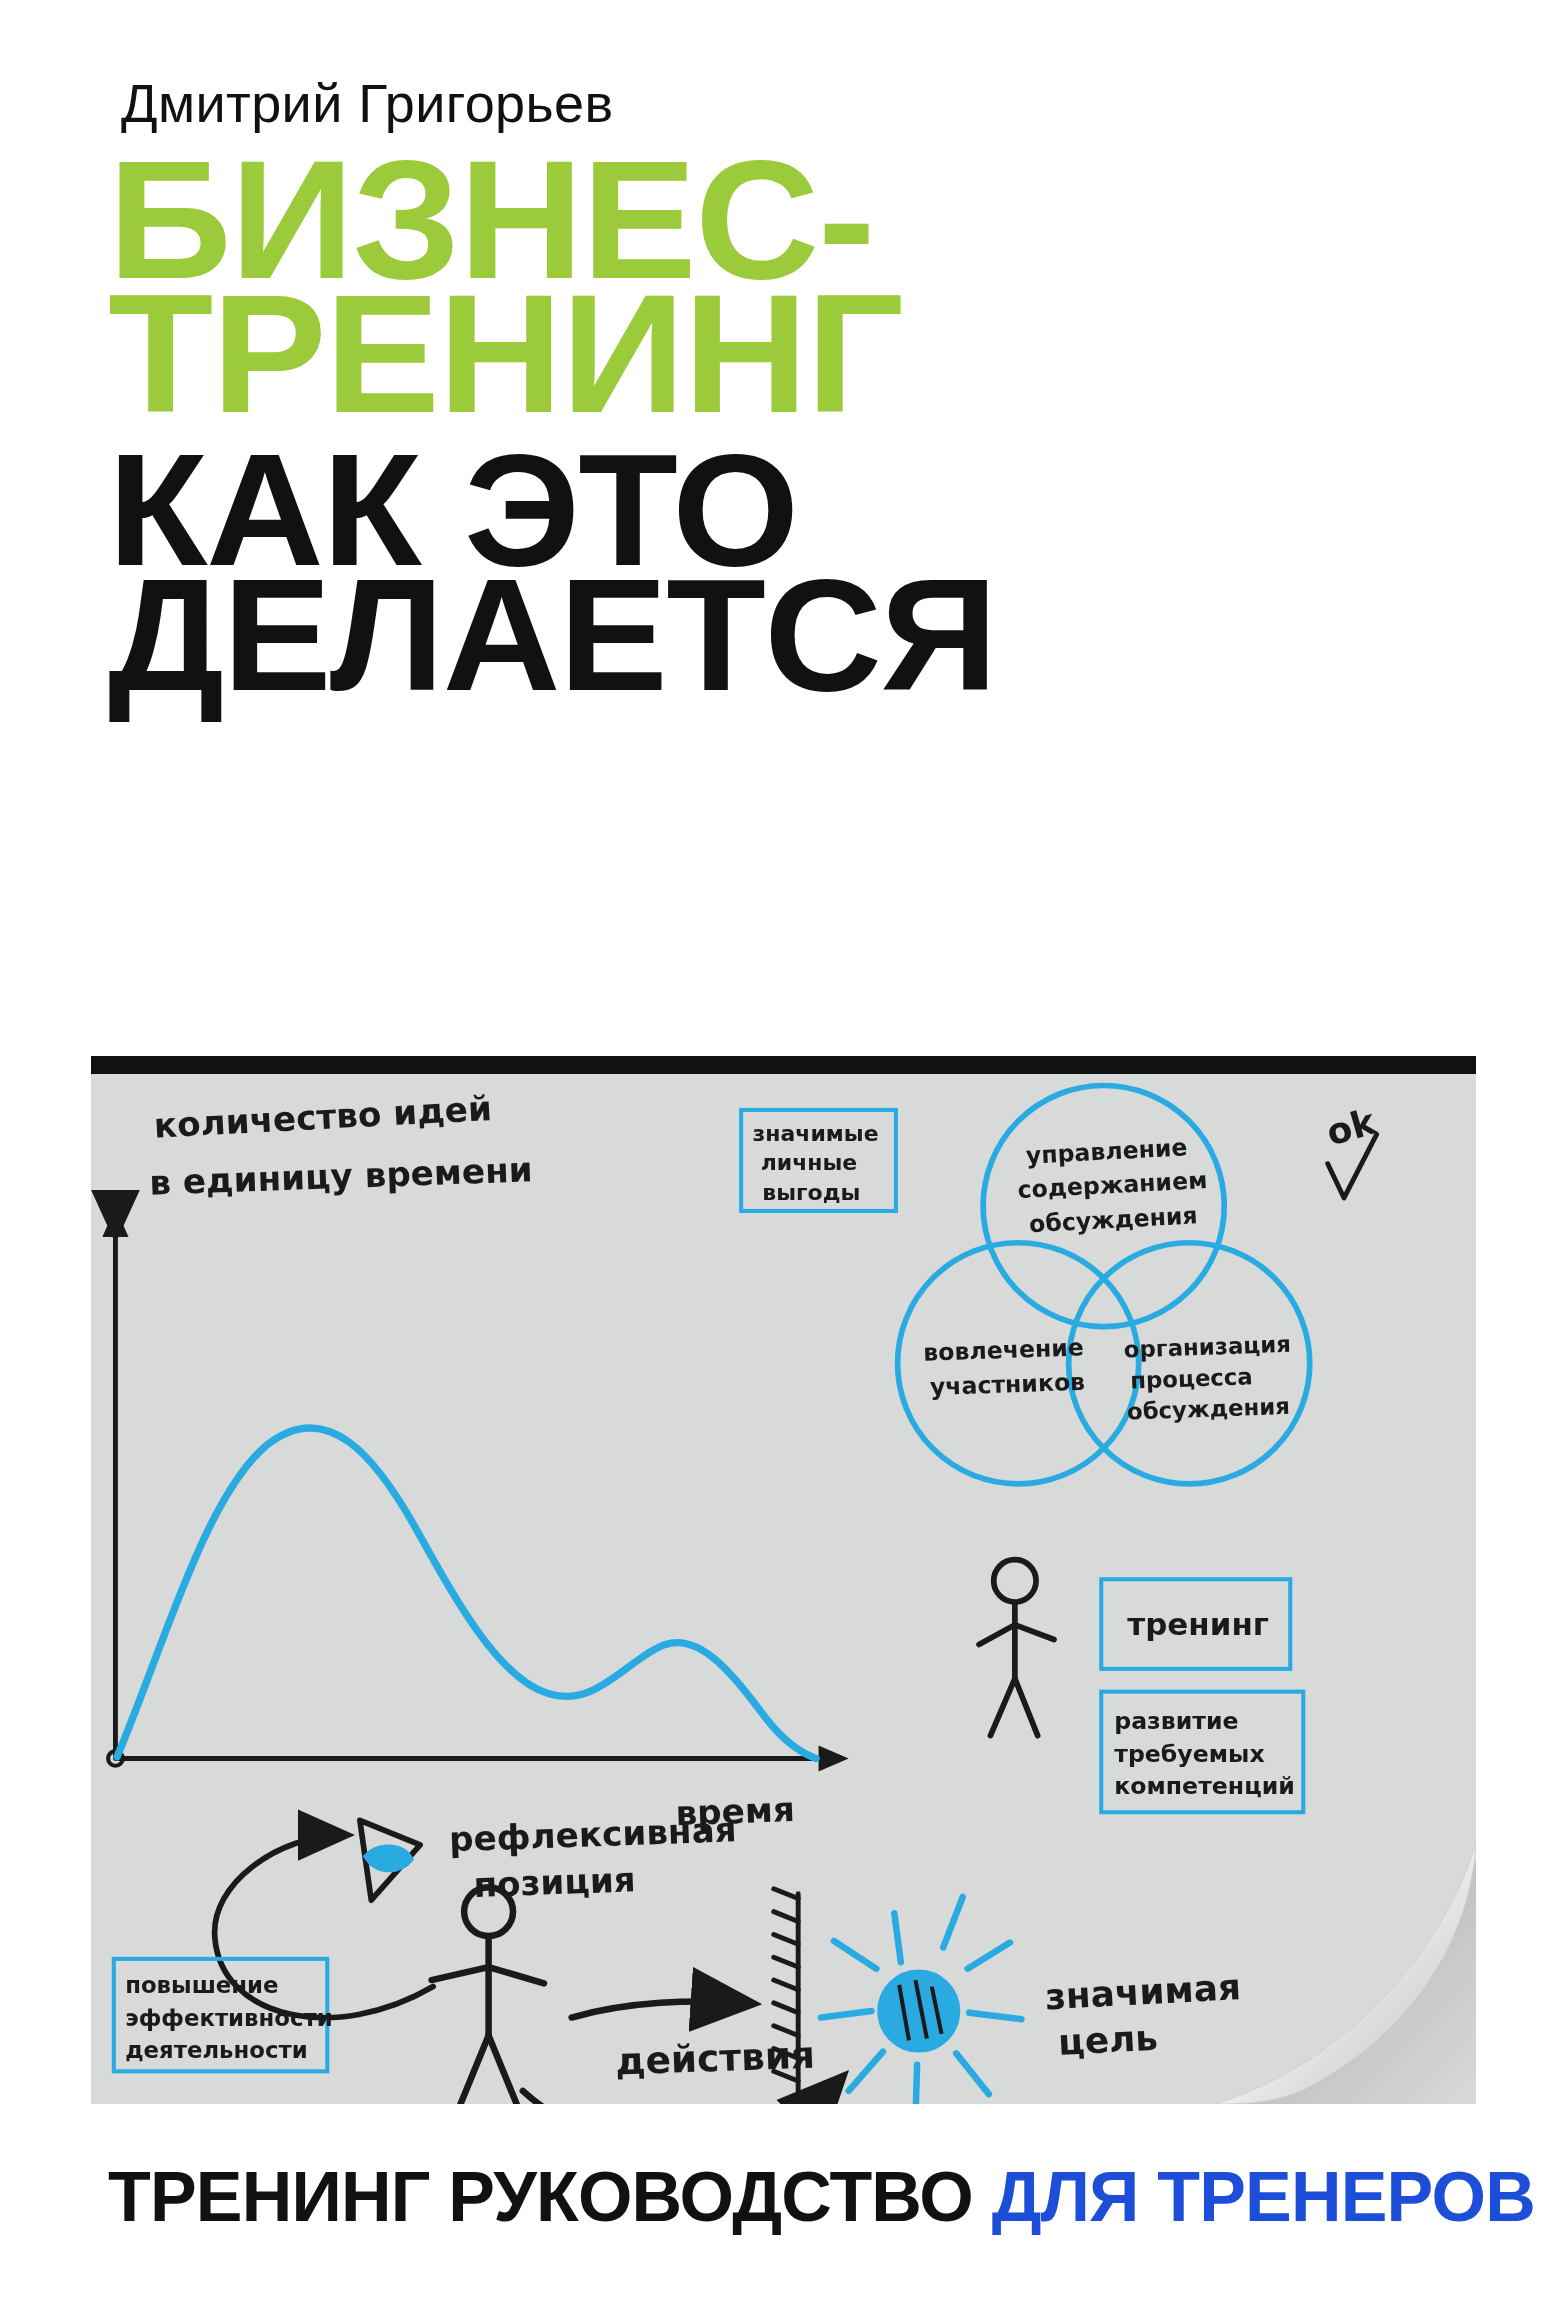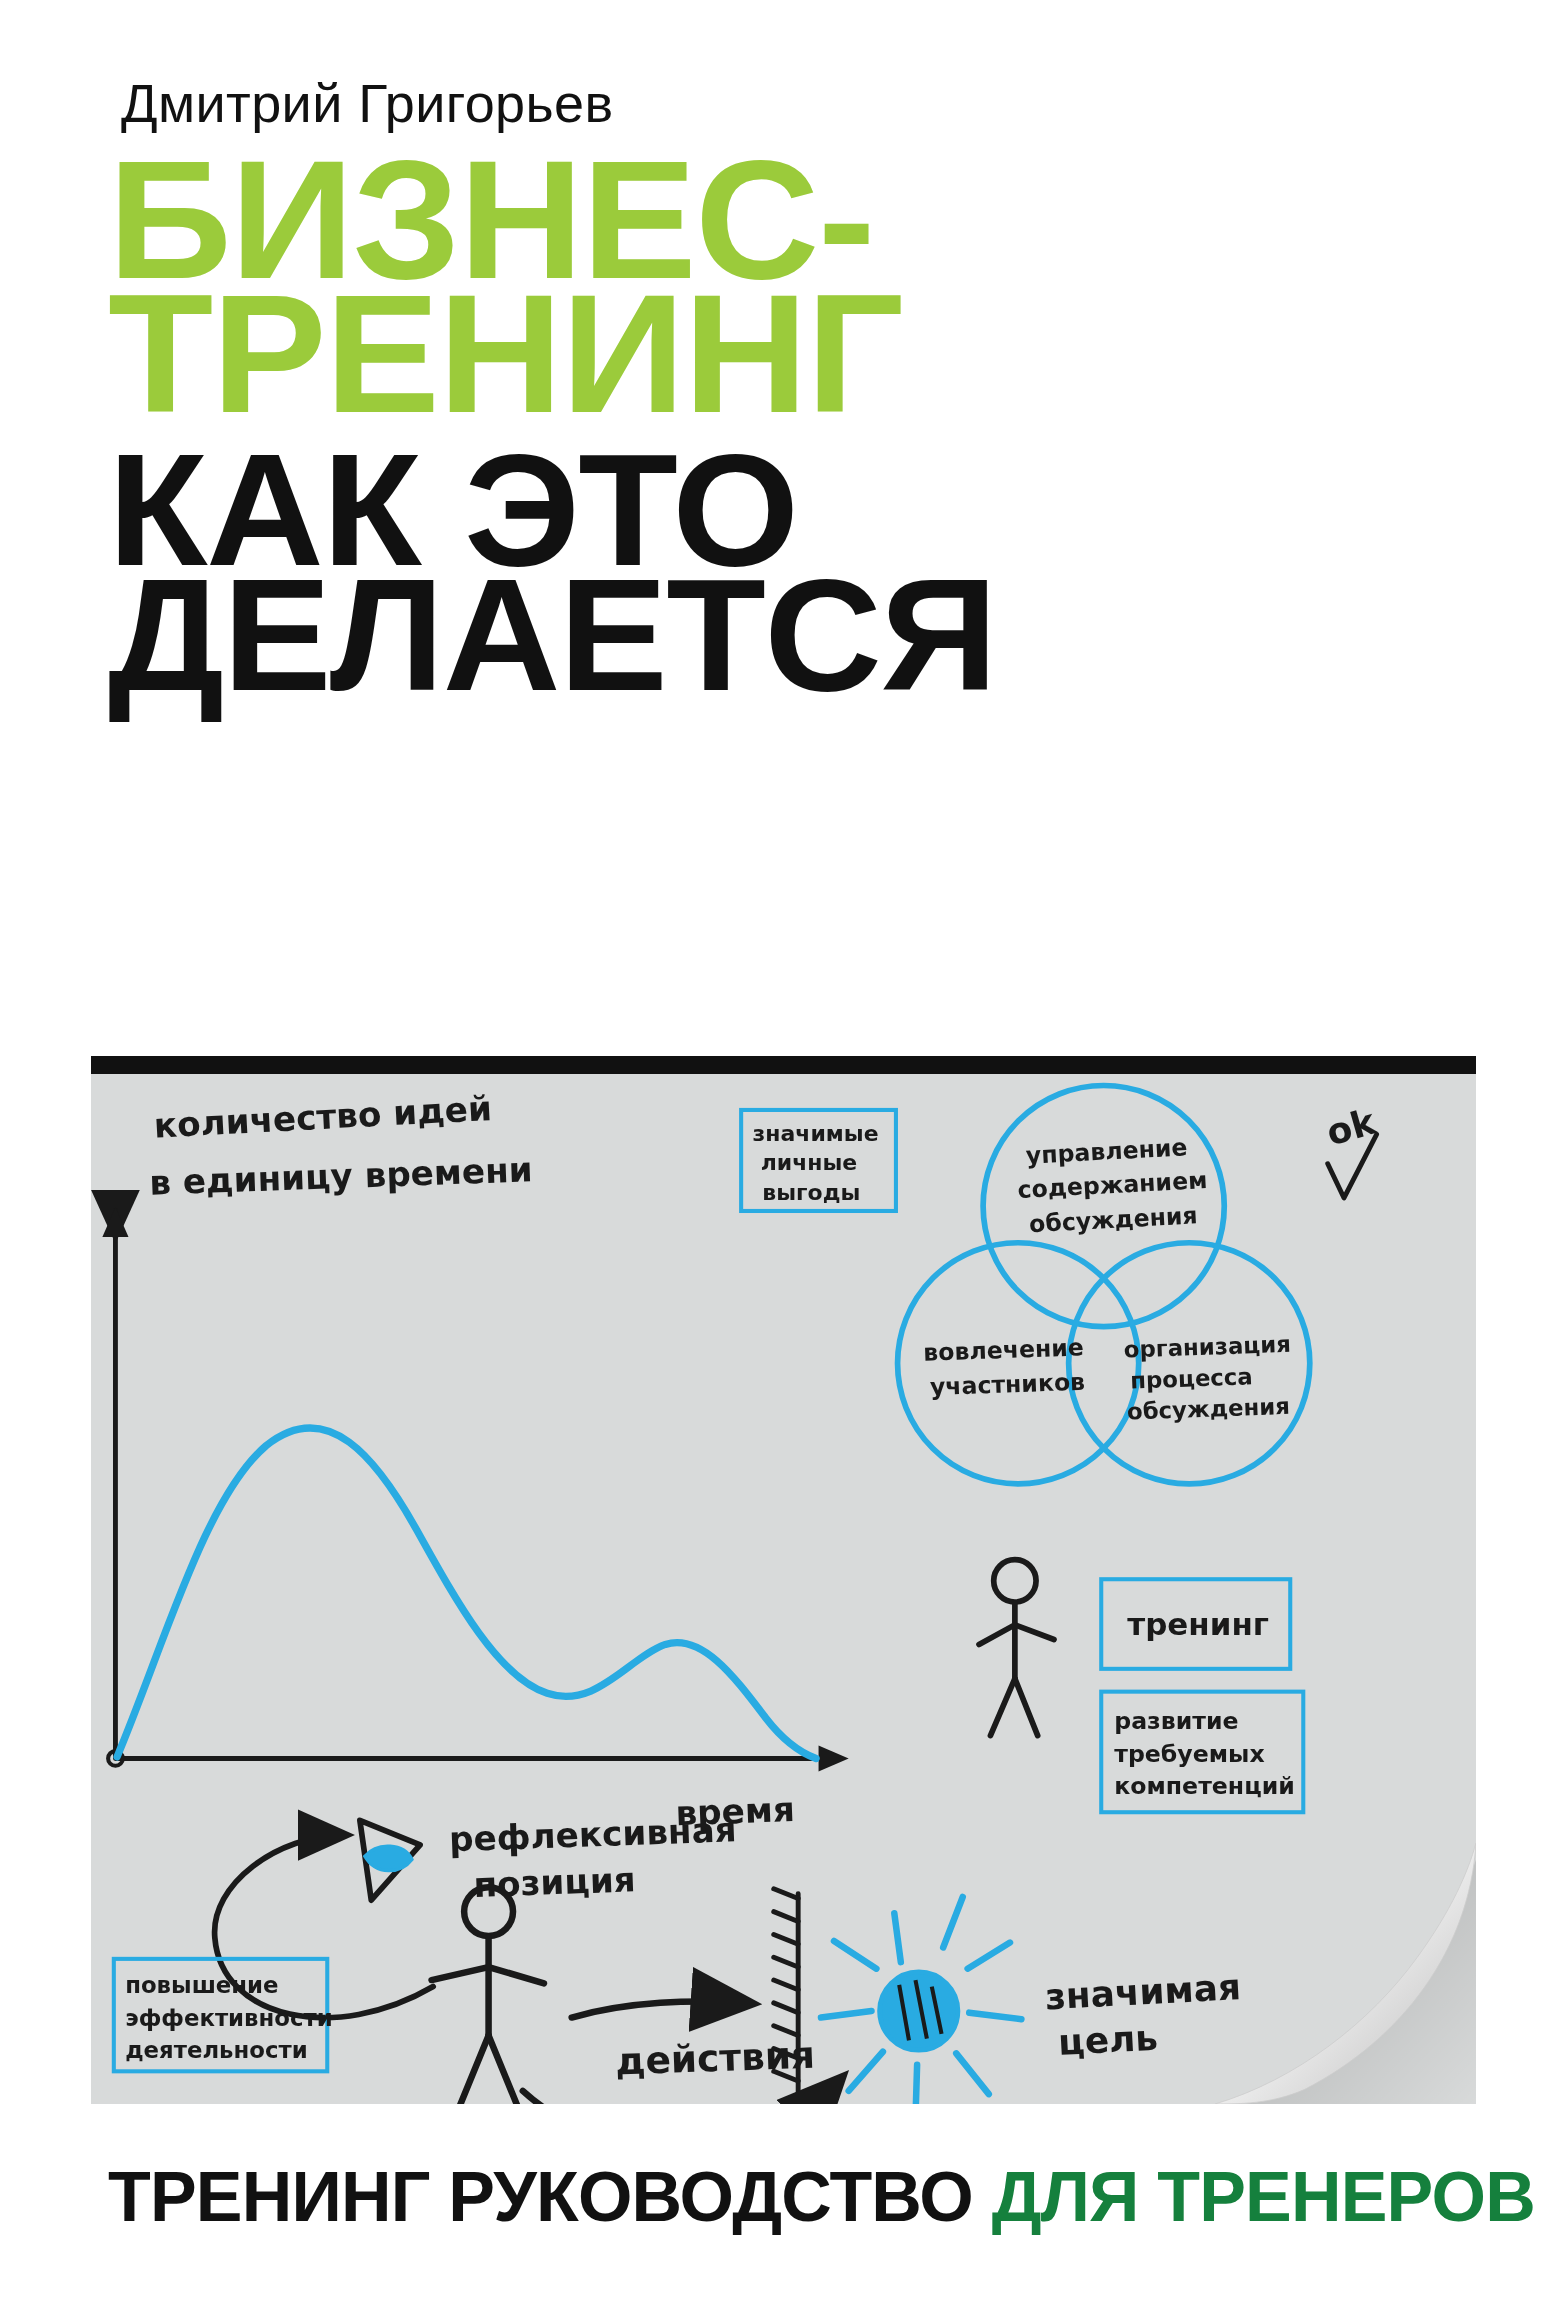--- a/index.html
+++ b/index.html
@@ -100,21 +100,21 @@
     position: absolute;
     left: 108px;
     top: 2157px;
     white-space: nowrap;
     font-family: "Liberation Sans", sans-serif;
     font-weight: bold;
     font-size: 70px;
     letter-spacing: -0.8px;
   }
   .footer .f-black { color: #111111; }
-  .footer .f-green { color: #15803d; margin-top: 8px; }
+  .footer .f-green { color: #1d4ed8; margin-top: 8px; }
 
   
   .hw {
     font-family: "DejaVu Sans", sans-serif;
     font-weight: bold;
   }
 </style>
 </head>
 <body>
 

